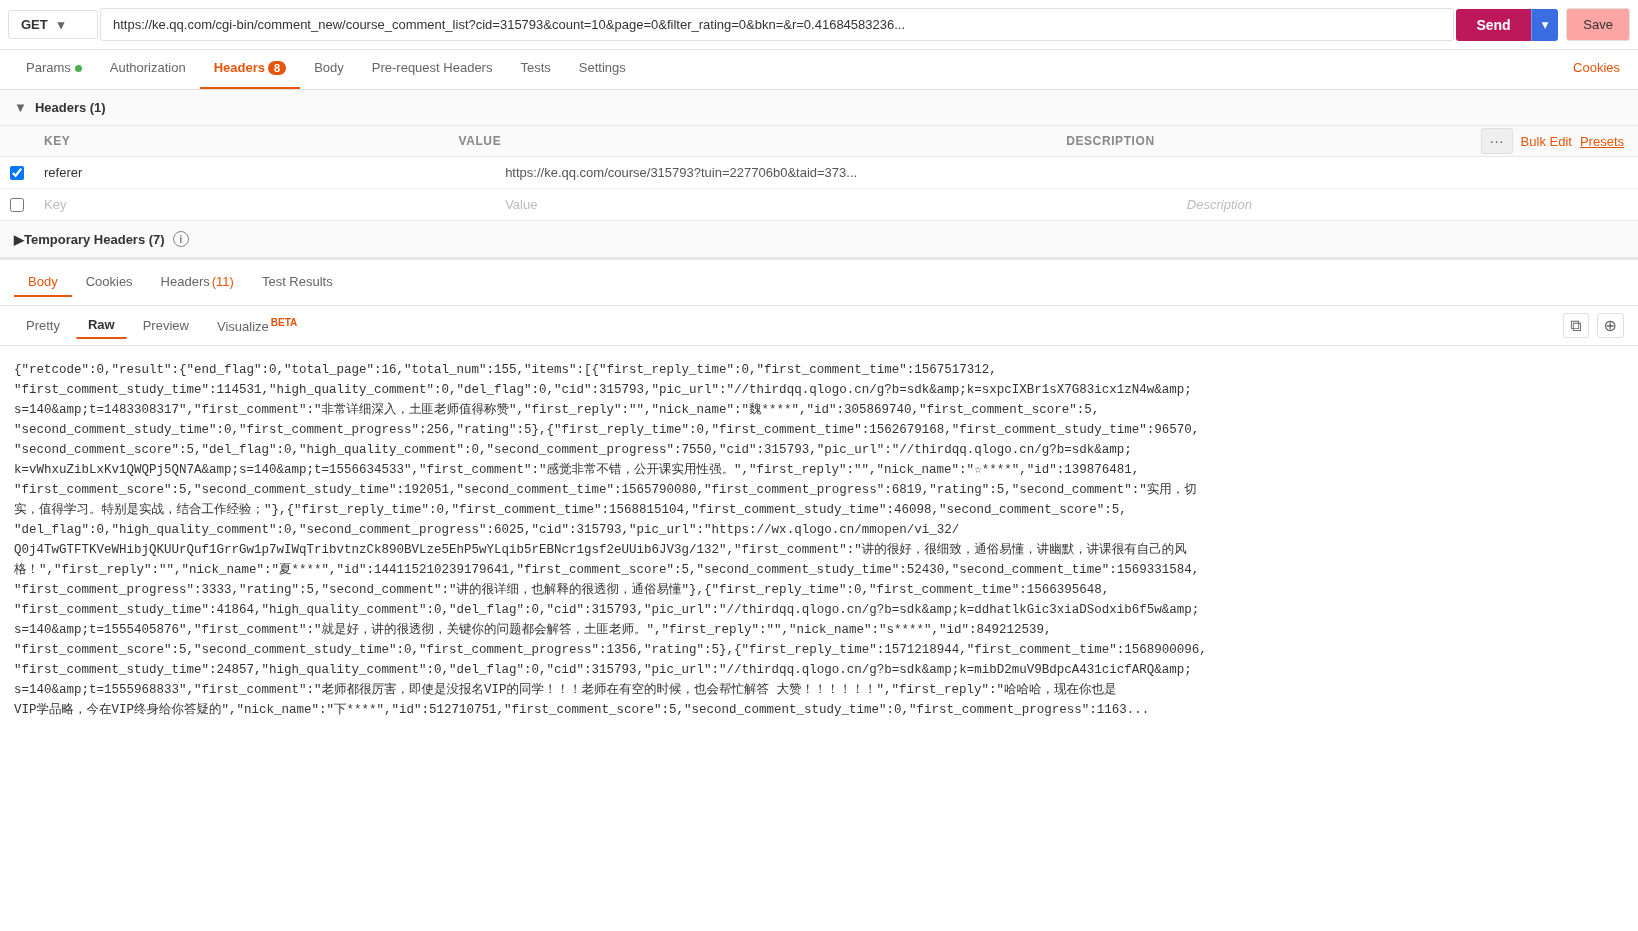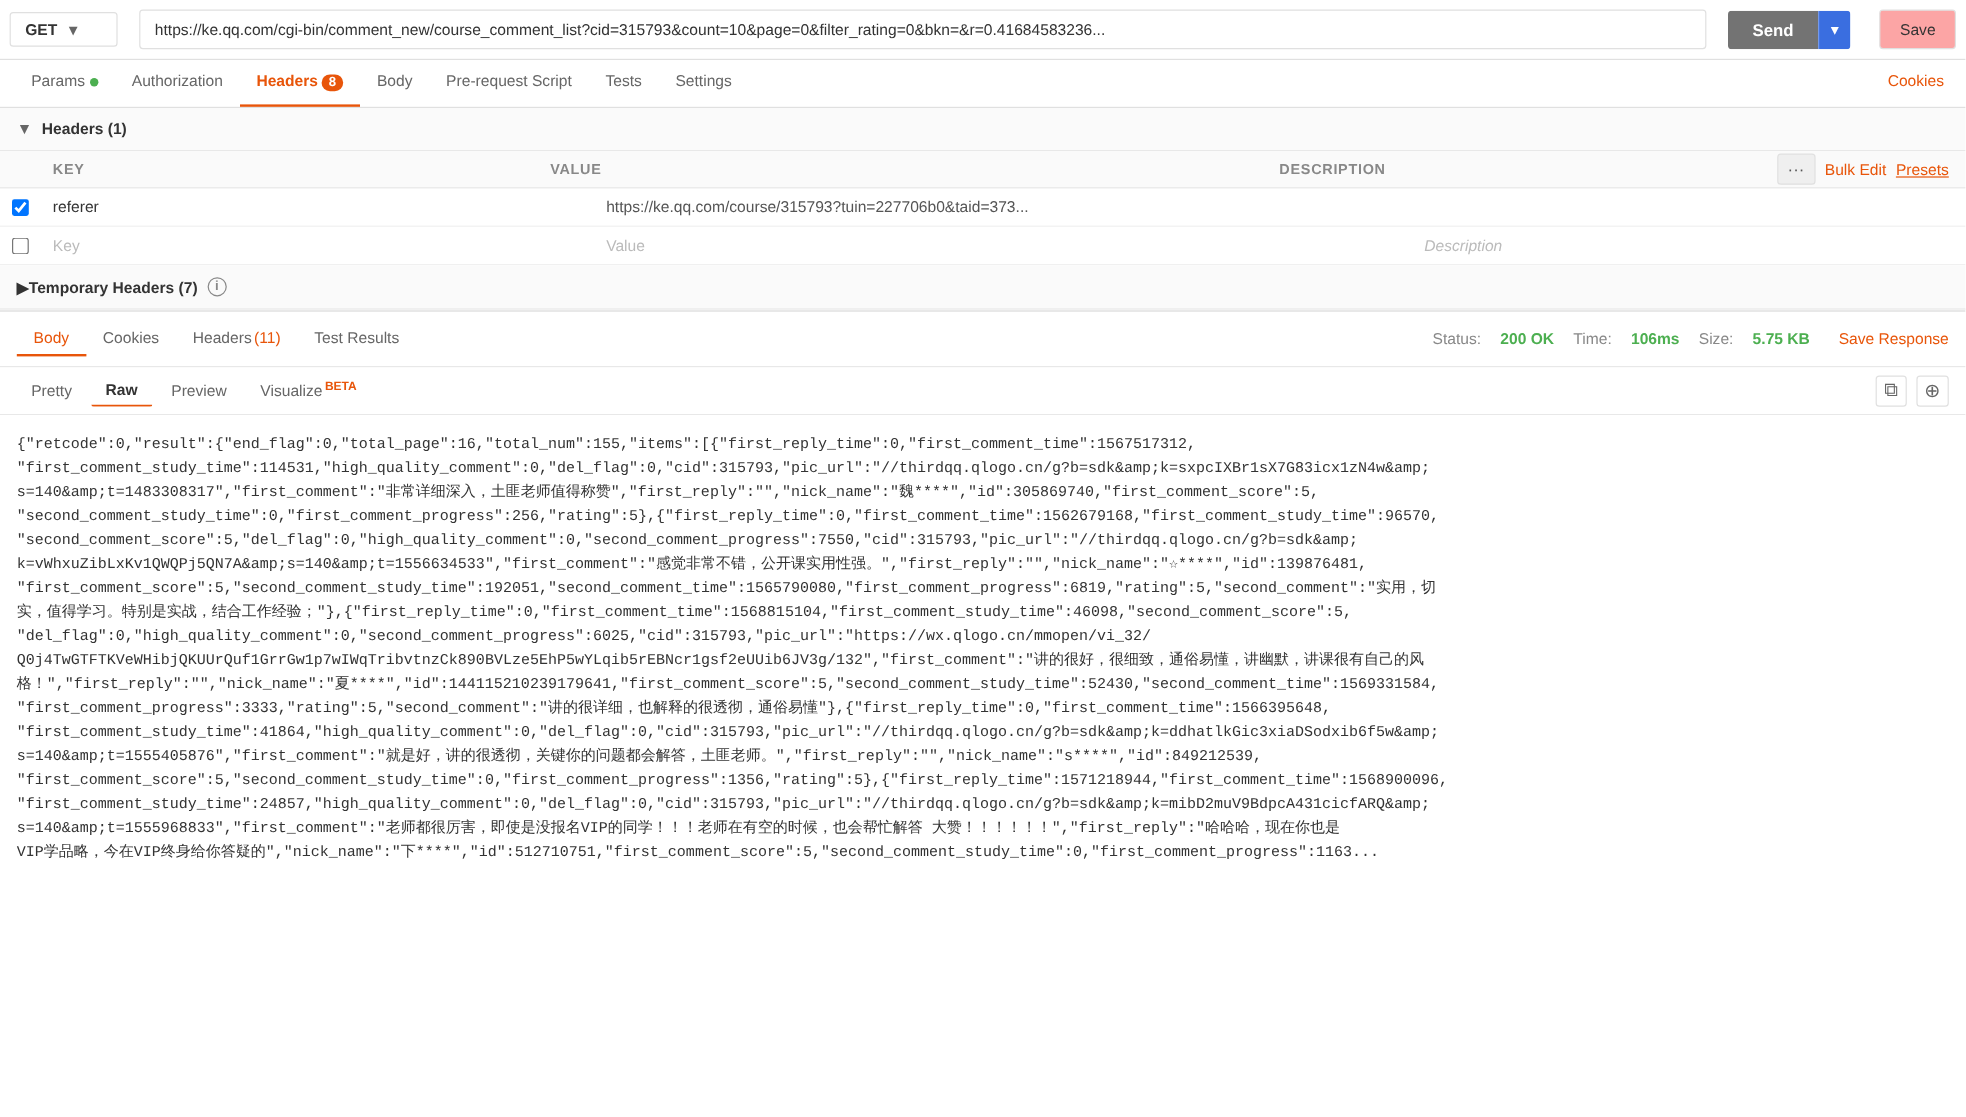--- a/index.html
+++ b/index.html
@@ -5,21 +5,21 @@
     * { box-sizing: border-box; margin: 0; padding: 0; }
     body { font-family: -apple-system, BlinkMacSystemFont, 'Segoe UI', sans-serif; font-size: 13px; background: #fff; color: #333; }
 
     
     .top-bar {
       display: flex;
       align-items: center;
       height: 50px;
       border-bottom: 1px solid #e0e0e0;
       padding: 0 8px;
-      gap: 18px;
+      gap: 2px;
     }
     .method-select {
       display: flex;
       align-items: center;
       gap: 4px;
       padding: 6px 12px;
       border: 1px solid #e0e0e0;
       border-radius: 3px;
       cursor: pointer;
       font-weight: 600;
@@ -40,21 +40,21 @@
       font-size: 13px;
       color: #333;
       outline: none;
     }
     .send-btn-group {
       display: flex;
       border-radius: 3px;
       overflow: hidden;
     }
     .send-btn {
-      background: #737373;
+      background: #be185d;
       color: #fff;
       border: none;
       padding: 8px 20px;
       font-size: 14px;
       font-weight: 600;
       cursor: pointer;
     }
     .send-dropdown {
       background: #3a6ee0;
       color: #fff;
@@ -354,21 +354,21 @@
   <div class="tab-item">
     <span>Authorization</span>
   </div>
   <div class="tab-item active">
     <span>Headers</span><span class="badge">8</span>
   </div>
   <div class="tab-item">
     <span>Body</span>
   </div>
   <div class="tab-item">
-    <span>Pre-request Script</span>
+    <span>Pre-request Headers</span>
   </div>
   <div class="tab-item">
     <span>Tests</span>
   </div>
   <div class="tab-item">
     <span>Settings</span>
   </div>
   <div class="cookies-link">Cookies</div>
 </div>
 
@@ -420,29 +420,20 @@
     </div>
     <div class="resp-tab">
       <span>Cookies</span>
     </div>
     <div class="resp-tab">
       <span>Headers</span><span class="badge" style="color:#e8550a;margin-left:2px">(11)</span>
     </div>
     <div class="resp-tab">
       <span>Test Results</span>
     </div>
-  </div>
-  <div class="status-info">
-    <span>Status:</span>
-    <span class="status-ok">200 OK</span>
-    <span>Time:</span>
-    <span class="status-time">106ms</span>
-    <span>Size:</span>
-    <span class="status-size">5.75 KB</span>
-    <button class="save-response-btn">Save Response</button>
   </div>
 </div>
 
 <div class="view-tabs-bar">
   <div class="view-tab">
     <span>Pretty</span>
   </div>
   <div class="view-tab active">
     <span>Raw</span>
   </div>

